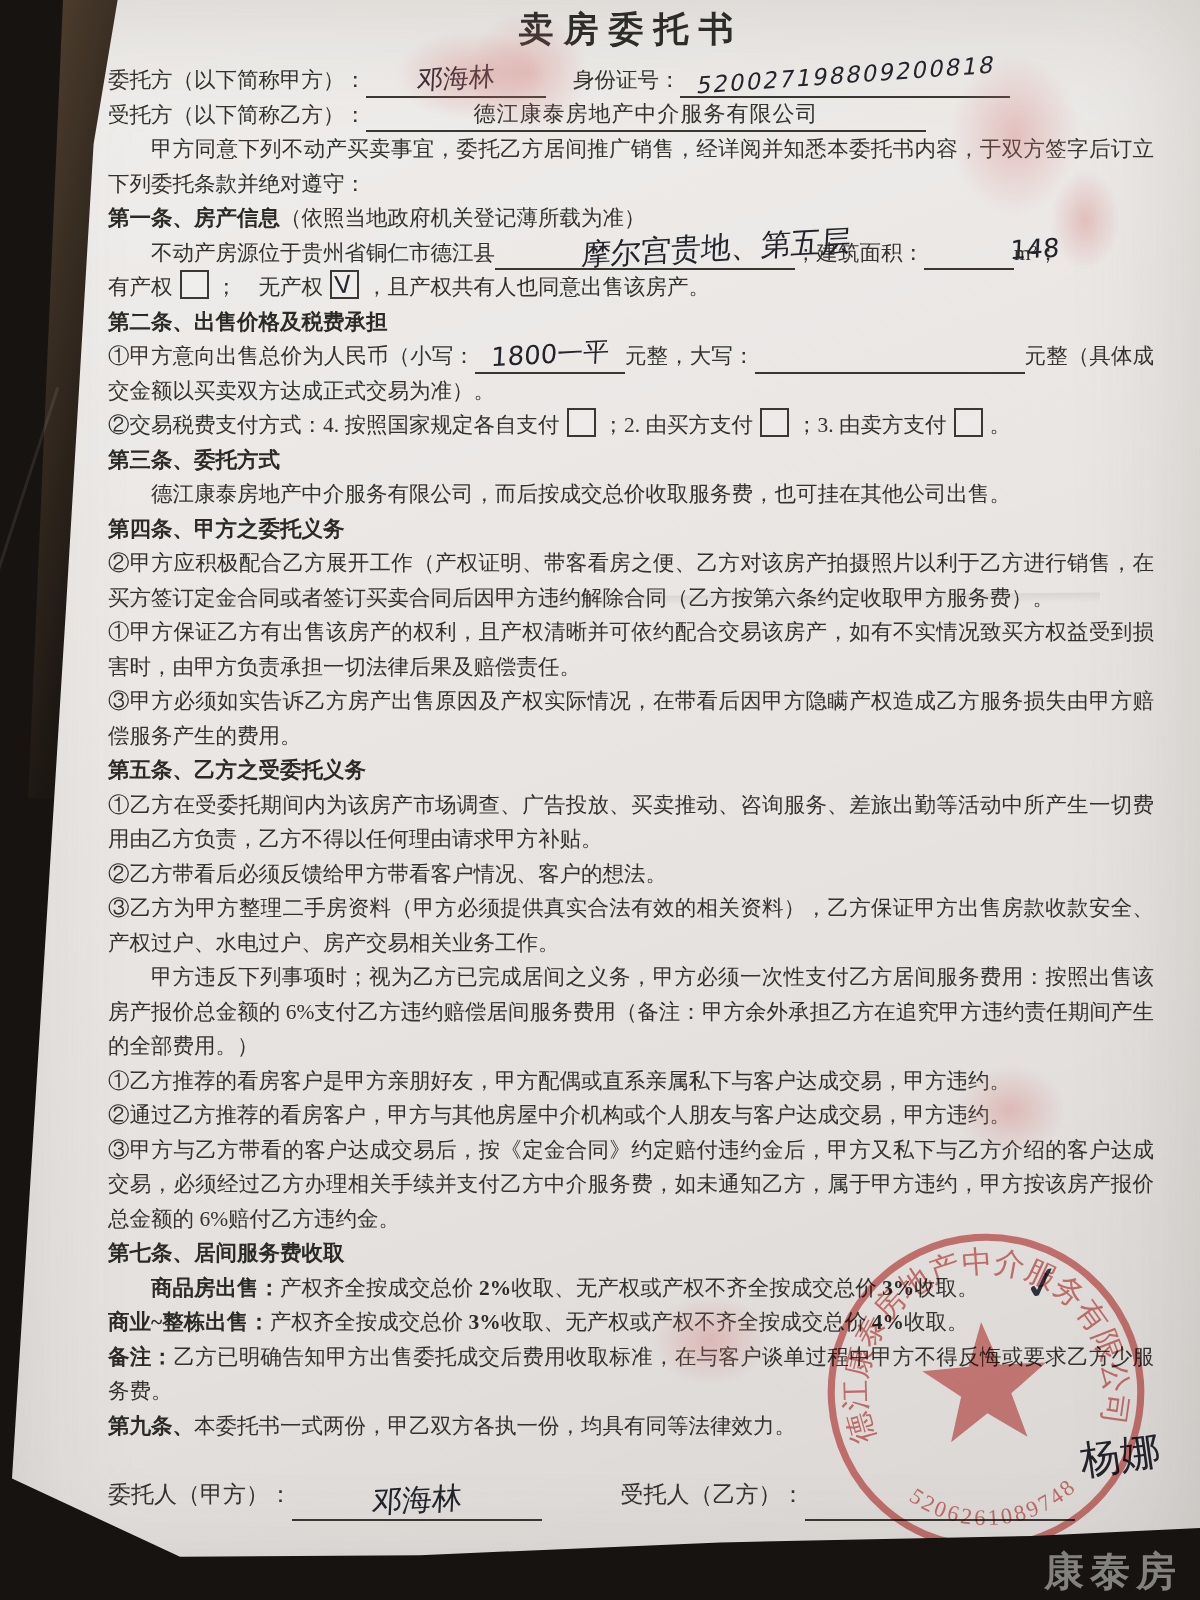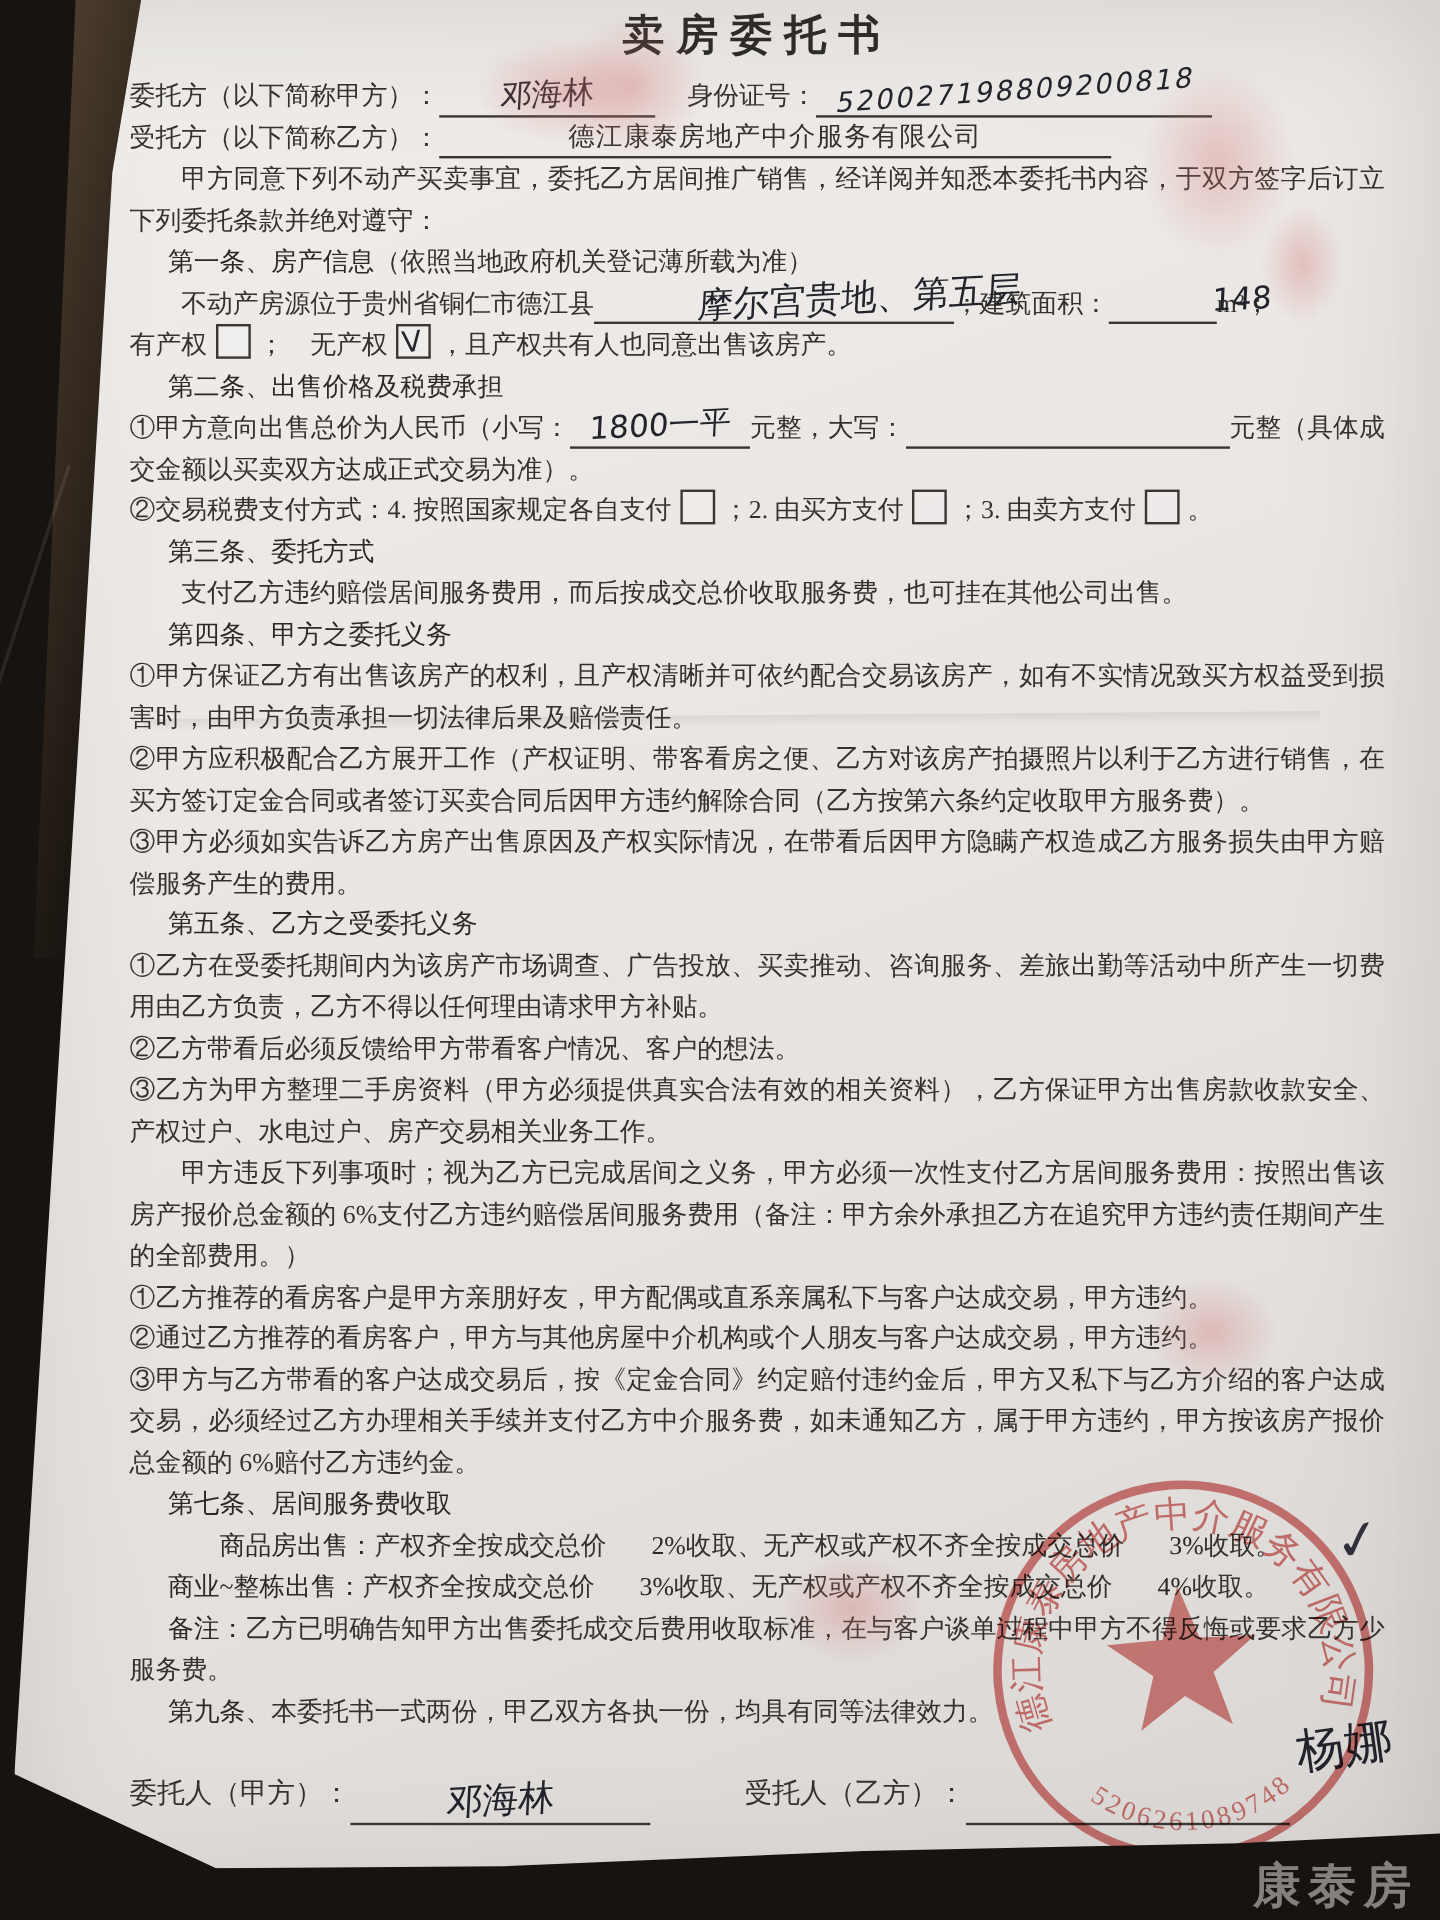--- a/index.html
+++ b/index.html
@@ -10,21 +10,21 @@
     transform:rotate(2.5deg);}
   .table-scratch{position:absolute;left:10px;top:380px;width:3px;height:300px;background:rgba(200,190,180,.12);transform:rotate(18deg);}
   .paper{position:absolute;inset:0;
     background:linear-gradient(160deg,#f0eeec 0%,#eae7e5 35%,#e3e0de 70%,#d8d5d3 100%);
     clip-path:polygon(9.8% 0%,100% 0%,100% 95.5%,86% 96%,60% 96.4%,35% 97.2%,15% 97.3%,1% 92.4%,5.5% 38%,7.8% 9%);
     box-shadow:inset 0 0 120px rgba(120,110,100,.25);}
   .doc{position:absolute;left:108px;right:46px;top:4px;color:#34322e;}
   .title{text-align:center;font-size:35px;font-weight:600;letter-spacing:10px;margin:2px 0 10px 0;color:#2e2c29;}
   .line{margin:0;font-size:21.5px;line-height:34.5px;text-align:justify;}
   .ind{text-indent:2em;}
-  .b{font-weight:400;color:#2c2a26;margin-left:32px;}
+  .b{font-weight:700;color:#2c2a26;}
   .blank{display:inline-block;border-bottom:2px solid #3a3733;text-align:center;vertical-align:bottom;height:30px;line-height:28px;position:relative;}
   .w150{width:150px}.w180{width:180px}.w250{width:250px}.w300{width:300px}.w330{width:330px}
   .w90{width:90px}.w560{width:560px}.w270{width:270px}
   .hand{font-family:"DejaVu Sans",sans-serif;color:#23232c;display:inline-block;
         transform:rotate(-3deg) skewX(-6deg);font-size:26px;line-height:20px;white-space:nowrap;}
   .hand-id{font-size:23px;letter-spacing:2px;transform:rotate(-4deg) skewX(-14deg) translateY(-4px);}
   .hand-big{font-size:30px;}
   .box{display:inline-block;width:25px;height:25px;border:2px solid #3b3833;margin:0 7px;vertical-align:-5px;position:relative;background:rgba(255,255,255,.15);}
   .box .v{position:absolute;left:3px;top:-4px;font-size:24px;font-family:"DejaVu Sans",sans-serif;color:#26262e;transform:rotate(-6deg);}
   .bigcheck{display:inline-block;font-family:"DejaVu Sans",sans-serif;font-size:46px;line-height:10px;
@@ -80,25 +80,25 @@
 
       <p class="line">
         <span>①甲方意向出售总价为人民币（小写：</span><span class="blank w150"><span class="hand">1800一平</span></span><span>元整，大写：</span><span class="blank w270"></span><span>元整（具体成交金额以买卖双方达成正式交易为准）。</span>
       </p>
 
       <p class="line">
         <span>②交易税费支付方式：4. 按照国家规定各自支付</span><span class="box"></span><span>；2. 由买方支付</span><span class="box"></span><span>；3. 由卖方支付</span><span class="box"></span><span>。</span>
       </p>
 
       <p class="line"><span class="b">第三条、委托方式</span></p>
-      <p class="line ind">支付乙方违约赔偿居间服务费用，而后按成交总价收取服务费，也可挂在其他公司出售。</p>
+      <p class="line ind">德江康泰房地产中介服务有限公司，而后按成交总价收取服务费，也可挂在其他公司出售。</p>
 
       <p class="line"><span class="b">第四条、甲方之委托义务</span></p>
+      <p class="line">②甲方应积极配合乙方展开工作（产权证明、带客看房之便、乙方对该房产拍摄照片以利于乙方进行销售，在买方签订定金合同或者签订买卖合同后因甲方违约解除合同（乙方按第六条约定收取甲方服务费）。</p>
       <p class="line">①甲方保证乙方有出售该房产的权利，且产权清晰并可依约配合交易该房产，如有不实情况致买方权益受到损害时，由甲方负责承担一切法律后果及赔偿责任。</p>
-      <p class="line">②甲方应积极配合乙方展开工作（产权证明、带客看房之便、乙方对该房产拍摄照片以利于乙方进行销售，在买方签订定金合同或者签订买卖合同后因甲方违约解除合同（乙方按第六条约定收取甲方服务费）。</p>
       <p class="line">③甲方必须如实告诉乙方房产出售原因及产权实际情况，在带看后因甲方隐瞒产权造成乙方服务损失由甲方赔偿服务产生的费用。</p>
 
       <p class="line"><span class="b">第五条、乙方之受委托义务</span></p>
       <p class="line">①乙方在受委托期间内为该房产市场调查、广告投放、买卖推动、咨询服务、差旅出勤等活动中所产生一切费用由乙方负责，乙方不得以任何理由请求甲方补贴。</p>
       <p class="line">②乙方带看后必须反馈给甲方带看客户情况、客户的想法。</p>
       <p class="line">③乙方为甲方整理二手房资料（甲方必须提供真实合法有效的相关资料），乙方保证甲方出售房款收款安全、产权过户、水电过户、房产交易相关业务工作。</p>
 
       <p class="line ind">甲方违反下列事项时；视为乙方已完成居间之义务，甲方必须一次性支付乙方居间服务费用：按照出售该房产报价总金额的 6%支付乙方违约赔偿居间服务费用（备注：甲方余外承担乙方在追究甲方违约责任期间产生的全部费用。）</p>
       <p class="line">①乙方推荐的看房客户是甲方亲朋好友，甲方配偶或直系亲属私下与客户达成交易，甲方违约。</p>
       <p class="line">②通过乙方推荐的看房客户，甲方与其他房屋中介机构或个人朋友与客户达成交易，甲方违约。</p>

